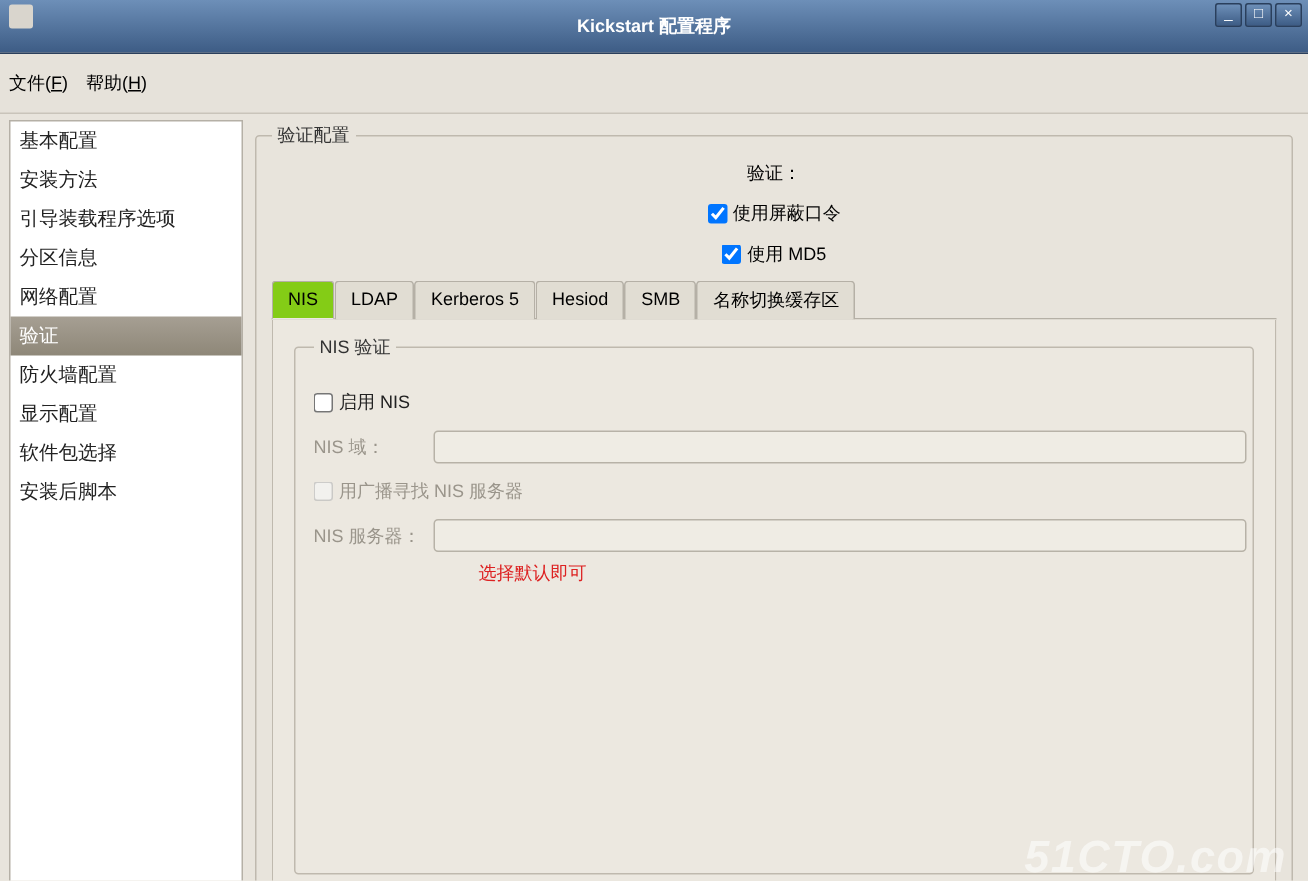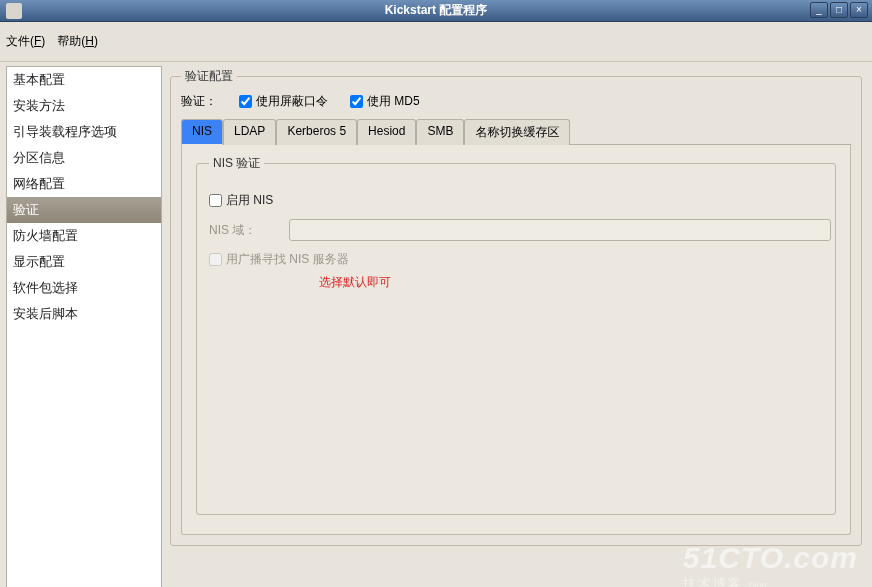--- a/index.html
+++ b/index.html
@@ -6,21 +6,21 @@
   body {
     margin: 0;
     font-family: "WenQuanYi Micro Hei", "Microsoft YaHei", Arial, sans-serif;
     font-size: 12px;
     background: #e8e4dc;
     width: 872px;
     height: 587px;
     overflow: hidden;
   }
   .titlebar {
-    height: 22px;
+    height: 36px;
     background: linear-gradient(to bottom, #6d8fb8 0%, #3d5c85 100%);
     color: #fff;
     display: flex;
     align-items: center;
     justify-content: center;
     position: relative;
     border-bottom: 1px solid #2a3f5c;
   }
   .titlebar .title {
     font-weight: bold;
@@ -97,22 +97,23 @@
     margin: 0 0 6px 0;
   }
   fieldset.group legend {
     padding: 0 4px;
     font-size: 12px;
     color: #333;
   }
   .auth-row {
     display: flex;
     align-items: center;
-    gap: 22px;
+    gap: 10px;
     padding: 2px 0 4px 0;
+    flex-direction: column;
   }
   .chk {
     display: inline-flex;
     align-items: center;
     gap: 4px;
   }
   .chk input { margin:0; }
 
   .tabs {
     display: flex;
@@ -125,21 +126,21 @@
     border-bottom: none;
     background: #e1ddd3;
     margin-right: 0px;
     position: relative;
     top: 1px;
     border-radius: 3px 3px 0 0;
     cursor: pointer;
     font-size: 12px;
   }
   .tab.active {
-    background: #3b82f6;
+    background: #84cc16;
     border-bottom: 1px solid #ece8e0;
   }
   .tabpage {
     border: 1px solid #bfb9ae;
     border-top: none;
     border-radius: 0 0 3px 3px;
     padding: 10px 12px;
     min-height: 390px;
     background: #ece8e0;
   }
@@ -284,20 +285,24 @@
             <input type="text" disabled="" value="" style="">
           </div>
 
           <div class="formrow">
             <label class="chk disabled-text">
               <input type="checkbox" disabled="" id="cb-bcast" style="">
               <span>用广播寻找 NIS 服务器</span>
             </label>
           </div>
 
+          <div class="formrow">
+            <span class="lbl">NIS 服务器：</span>
+            <input type="text" disabled="" value="" style="">
+          </div>
 
           <div class="hint">选择默认即可</div>
         </fieldset>
       </div>
     </fieldset>
 
     <div class="watermark">
       <div class="big">51CTO.com</div>
       <div class="small">
         <span>技术博客</span><span class="blog">Blog</span>

